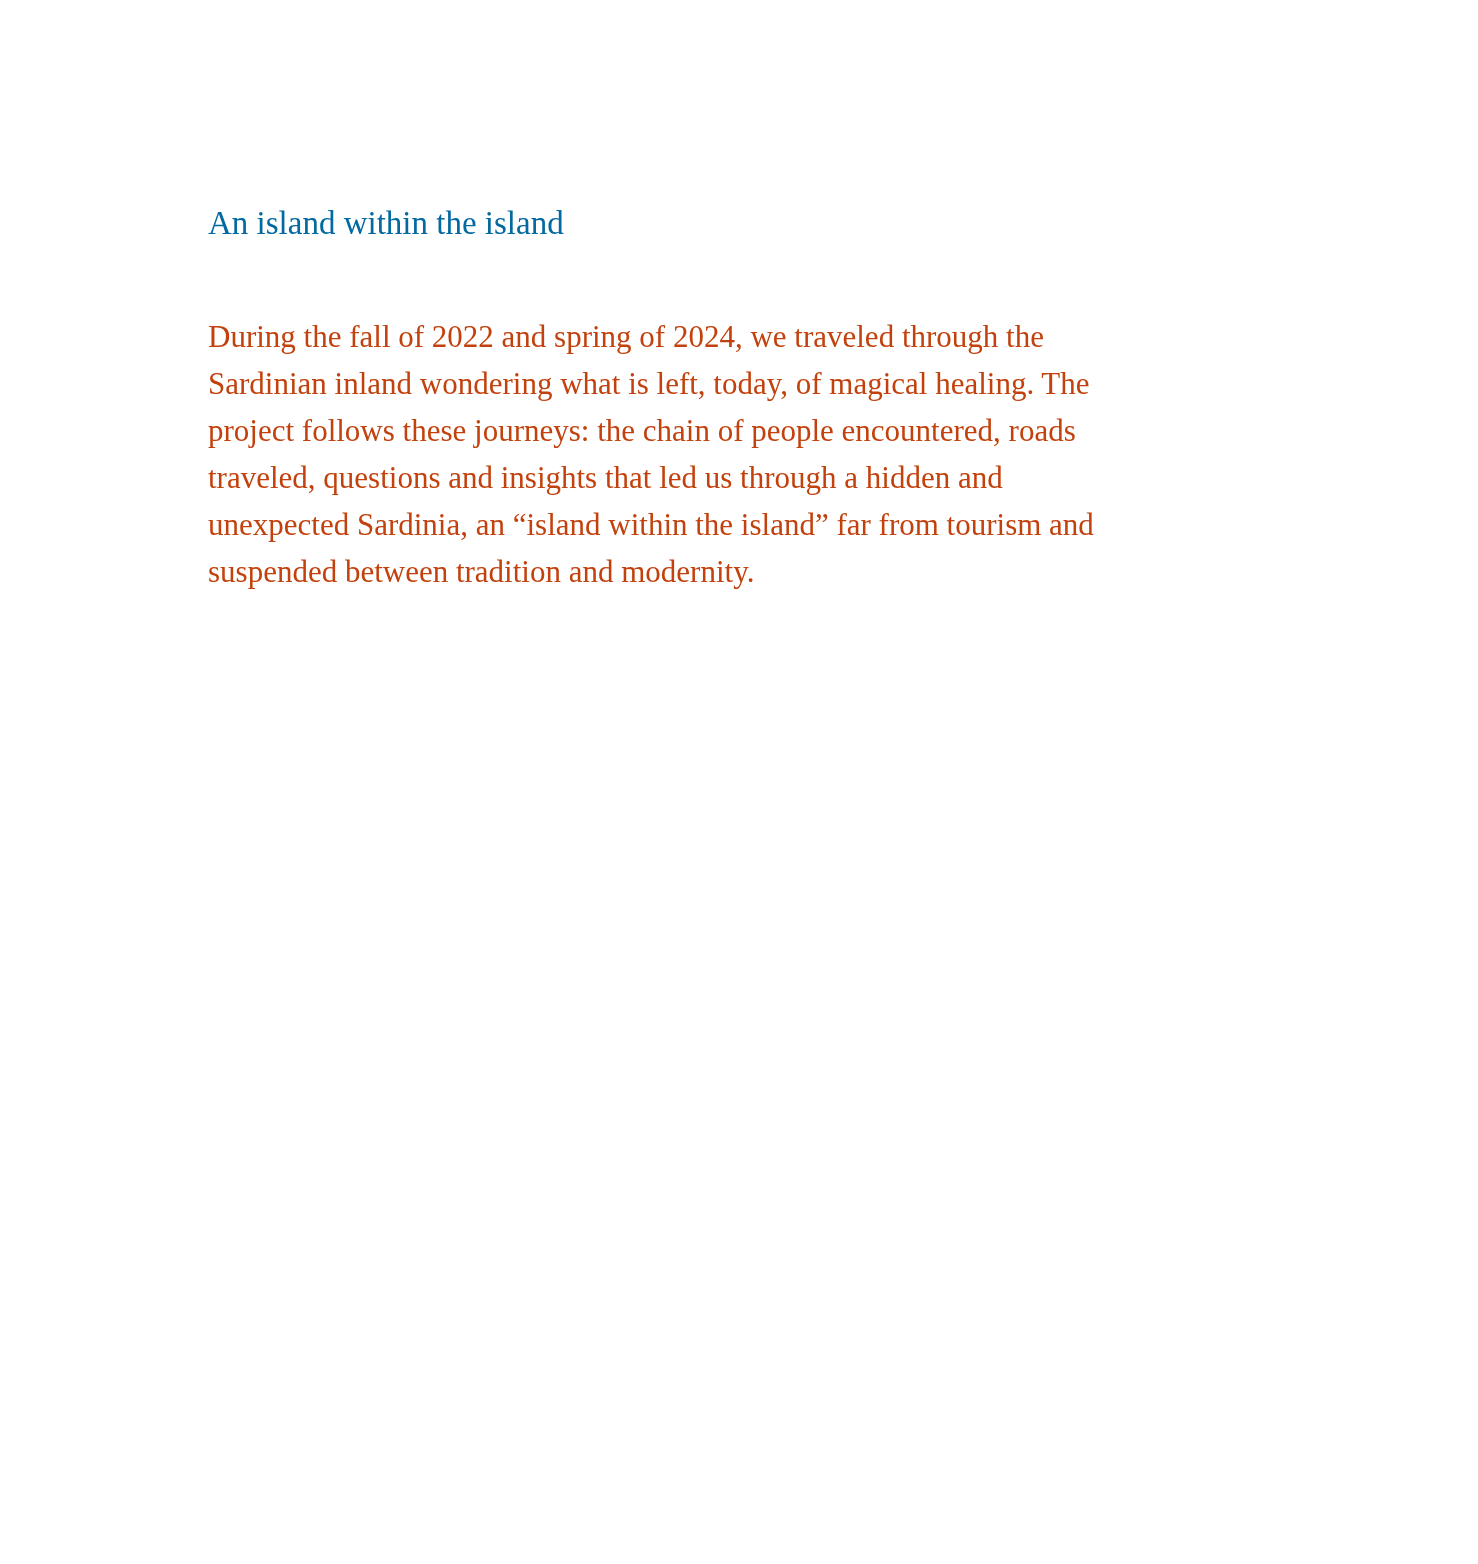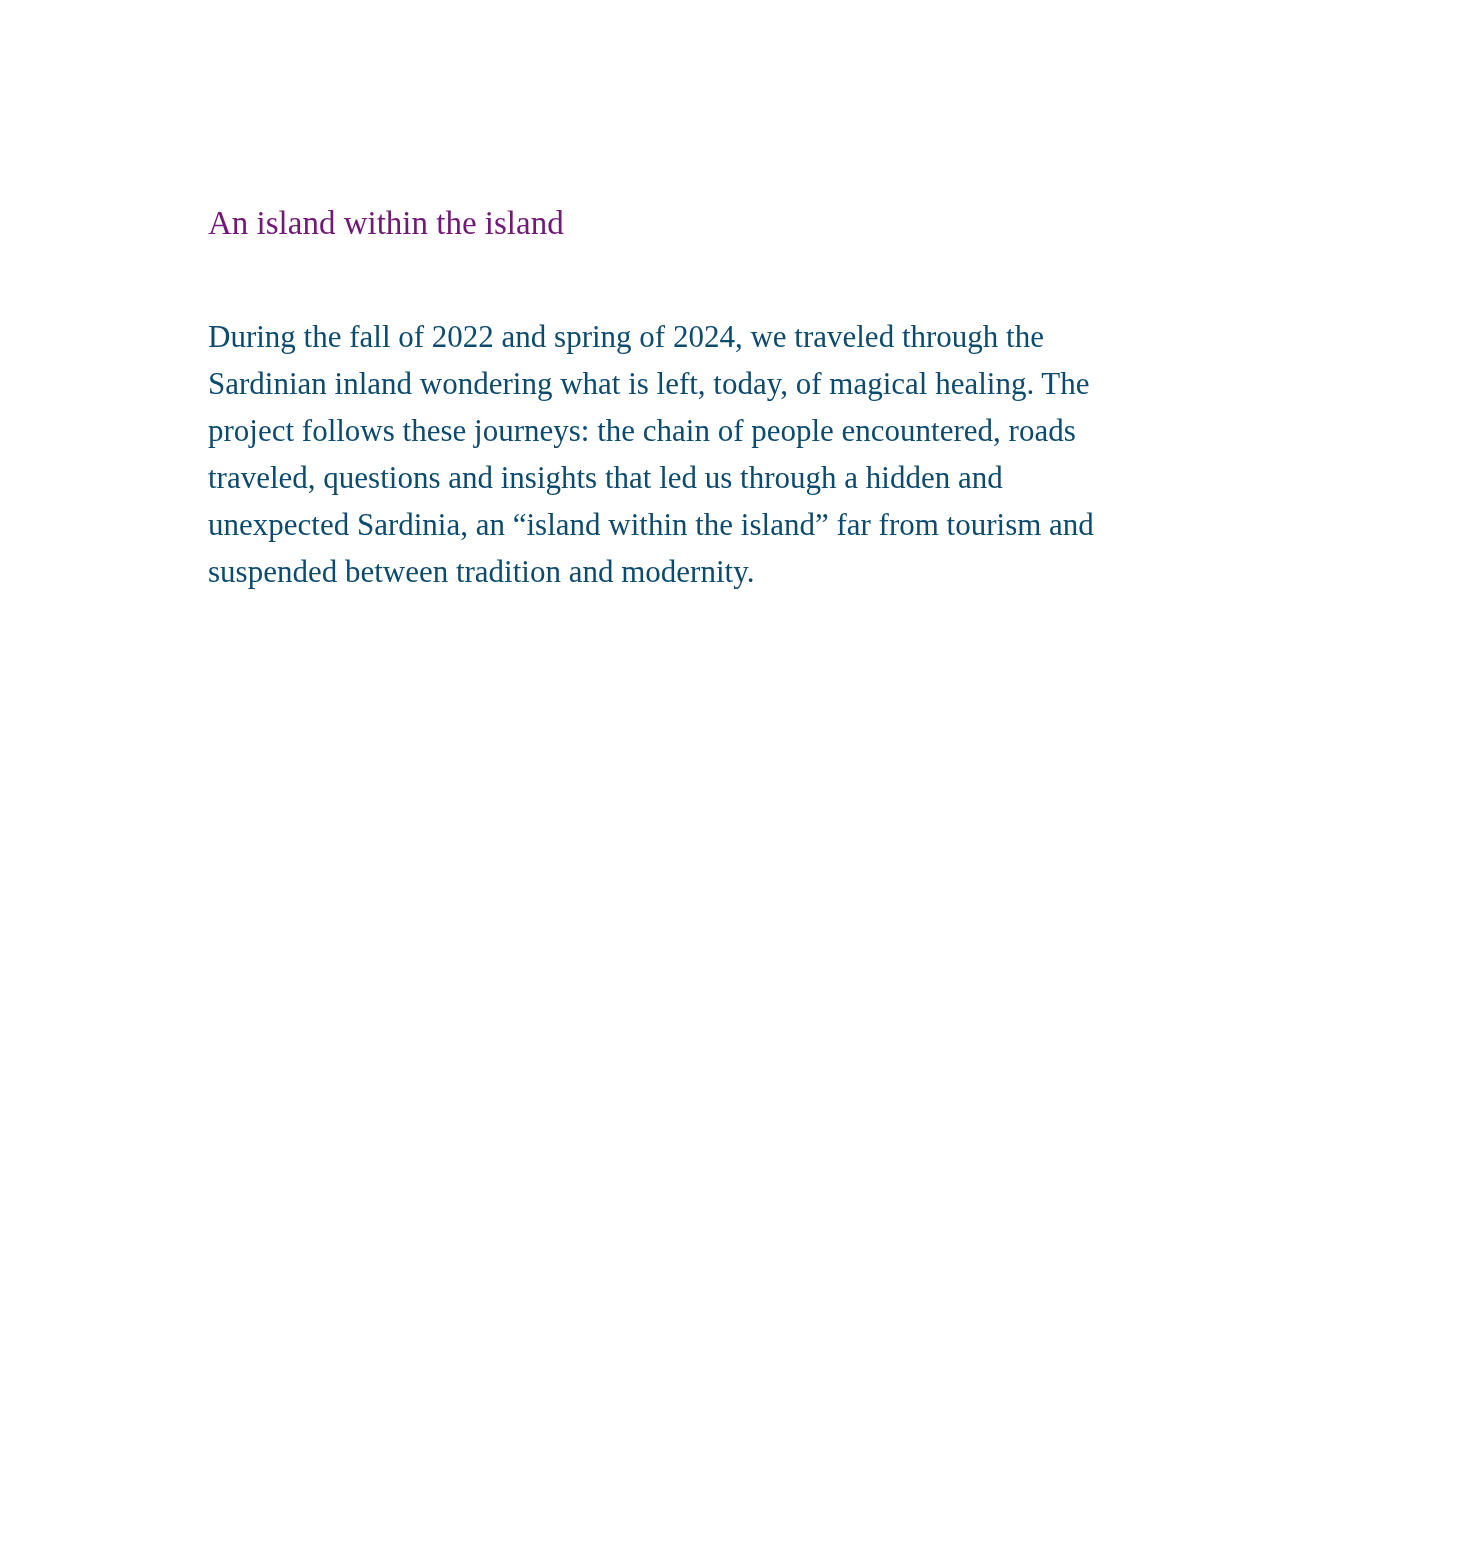--- a/index.html
+++ b/index.html
@@ -22,33 +22,33 @@
   }
   .doc-title {
     position: absolute;
     left: 208px;
     top: 203px;
     margin: 0;
     font-size: 33px;
     line-height: 40px;
     font-weight: 400;
     white-space: nowrap;
-    color: #701a75;
+    color: #0369a1;
   }
   .doc-paragraph {
     position: absolute;
     left: 208px;
     top: 313px;
     width: 1100px;
     margin: 0;
     font-size: 31px;
     line-height: 47px;
     font-weight: 400;
     white-space: pre-line;
-    color: #0c4a6e;
+    color: #c2410c;
   }
 </style>
 </head>
 <body>
 
 <div class="doc-page">
   <h1 class="doc-title">An island within the island</h1>
   <p class="doc-paragraph">During the fall of 2022 and spring of 2024, we traveled through the
 Sardinian inland wondering what is left, today, of magical healing. The
 project follows these journeys: the chain of people encountered, roads

